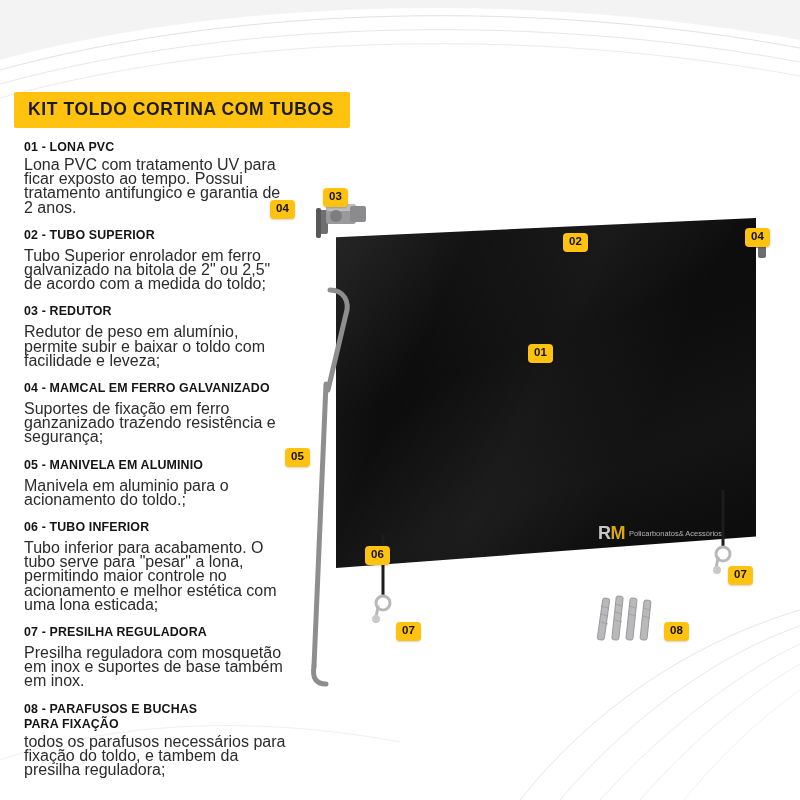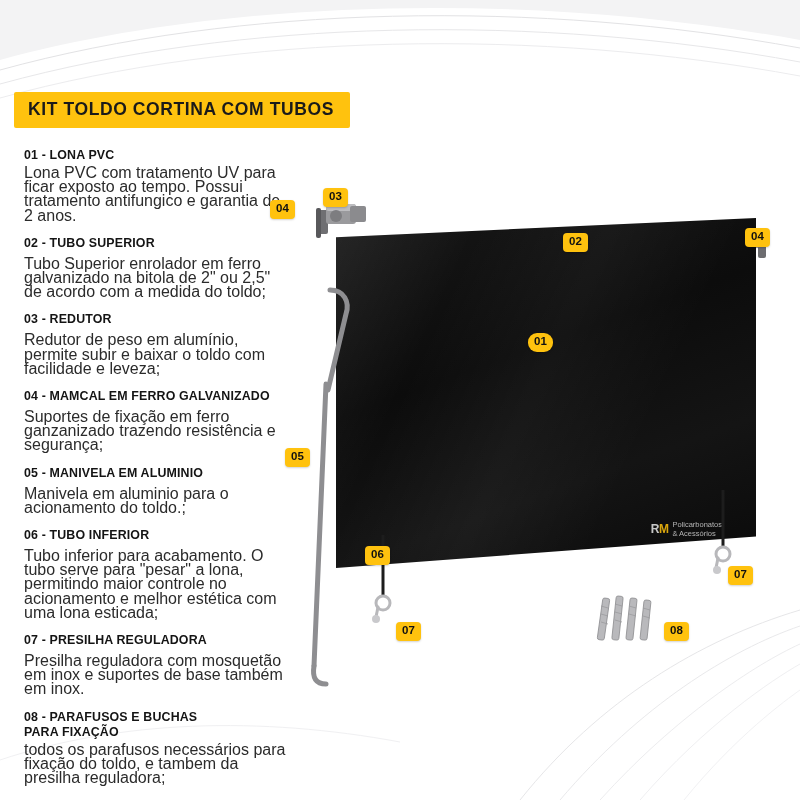--- a/index.html
+++ b/index.html
@@ -40,21 +40,21 @@
     font-size: 17.5px;
     letter-spacing: 0.6px;
     font-weight: bold;
     color: #1a1a1a;
     white-space: nowrap;
   }
   
   .text-col {
     position: absolute;
     left: 24px;
-    top: 148px;
+    top: 140px;
     width: 268px;
   }
   .item {
     margin-bottom: 13px;
   }
   .item h3 {
     margin: 0 0 4px 0;
     font-size: 12.4px;
     font-weight: bold;
     color: #141414;
@@ -109,21 +109,21 @@
     bottom: 30px;
     color: #cfcfcf;
     font-size: 9px;
     line-height: 10px;
     display: flex;
     align-items: center;
     gap: 4px;
     opacity: 0.85;
   }
   .logo .rm {
-    font-size: 12px;
+    font-size: 18px;
     font-weight: bold;
     color: #e8e8e8;
     letter-spacing: -0.5px;
   }
   .logo .rm .m { color: #FFC20E; }
   .logo .sub { font-size: 7.5px; line-height: 9px; color: #d0d0d0; }
   
   .crank {
     position: absolute;
     left: 0px;
@@ -220,21 +220,21 @@
       <rect x="4" y="6" width="30" height="4" rx="2" fill="#c4c4c7"></rect>
       <rect x="28" y="4" width="8" height="22" rx="2" fill="#6d6d70"></rect>
     </svg>
 
     <div class="fabric">
       <div class="fabric-sheen"></div>
       <div class="logo">
         <span class="rm">
           <span>R</span><span class="m">M</span>
         </span>
-        <span style="display:flex;flex-direction:column;">
+        <span style="display:flex;flex-direction:row;">
           <span class="sub">Policarbonatos</span>
           <span class="sub">&amp; Acessórios</span>
         </span>
       </div>
     </div>
 
     <svg class="crank" width="60" height="420" viewBox="0 0 60 420">
       <path d="M30,10 C44,10 50,22 46,34 L28,110" fill="none" stroke="#8e8e91" stroke-width="5" stroke-linecap="round"></path>
       <line x1="26" y1="104" x2="14" y2="386" stroke="#8e8e91" stroke-width="5" stroke-linecap="round"></line>
       <path d="M14,386 C12,398 16,404 26,404" fill="none" stroke="#8e8e91" stroke-width="5" stroke-linecap="round"></path>
@@ -274,20 +274,20 @@
         <line x1="47" y1="24" x2="54" y2="26"></line>
       </g>
     </svg>
 
   </div>
 
   <div class="badge" style="left:270px; top:200px;">04</div>
   <div class="badge" style="left:323px; top:188px;">03</div>
   <div class="badge" style="left:563px; top:233px;">02</div>
   <div class="badge" style="left:745px; top:228px;">04</div>
-  <div class="badge" style="left:528px; top:333px;border-radius:9px;">01</div>
+  <div class="badge" style="left:528px; top:344px;">01</div>
   <div class="badge" style="left:285px; top:448px;">05</div>
   <div class="badge" style="left:365px; top:546px;">06</div>
   <div class="badge" style="left:396px; top:622px;">07</div>
   <div class="badge" style="left:664px; top:622px;">08</div>
   <div class="badge" style="left:728px; top:566px;">07</div>
 
 </div>
 
 </body></html>

